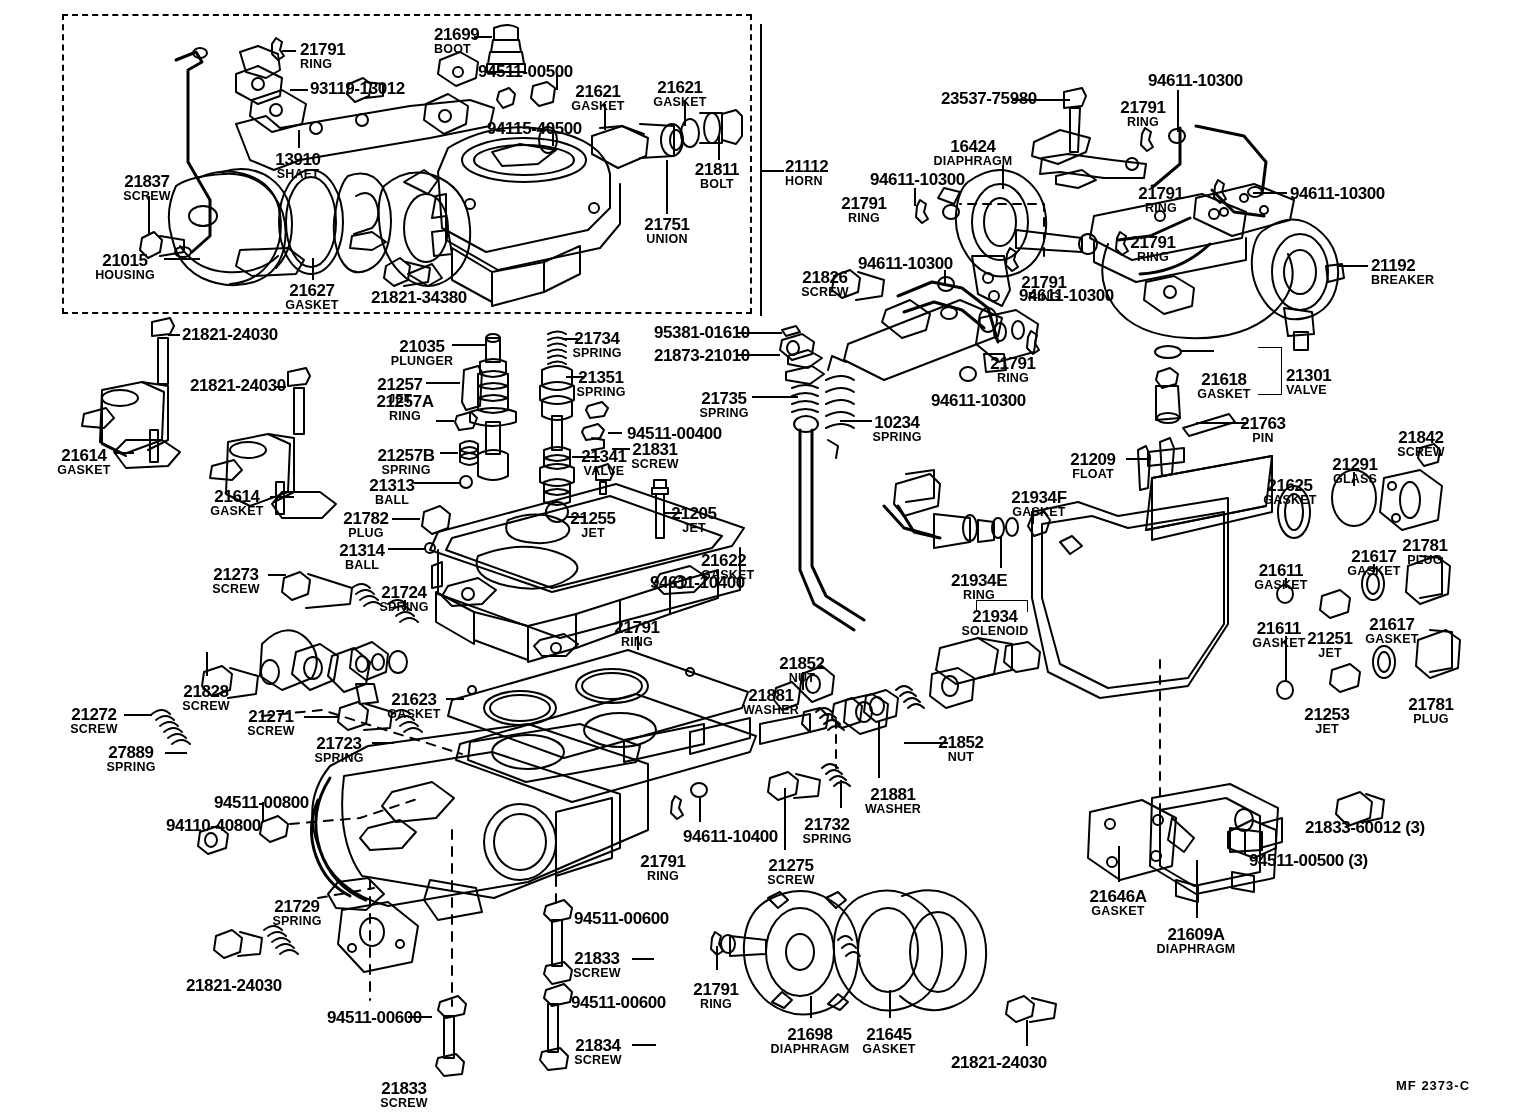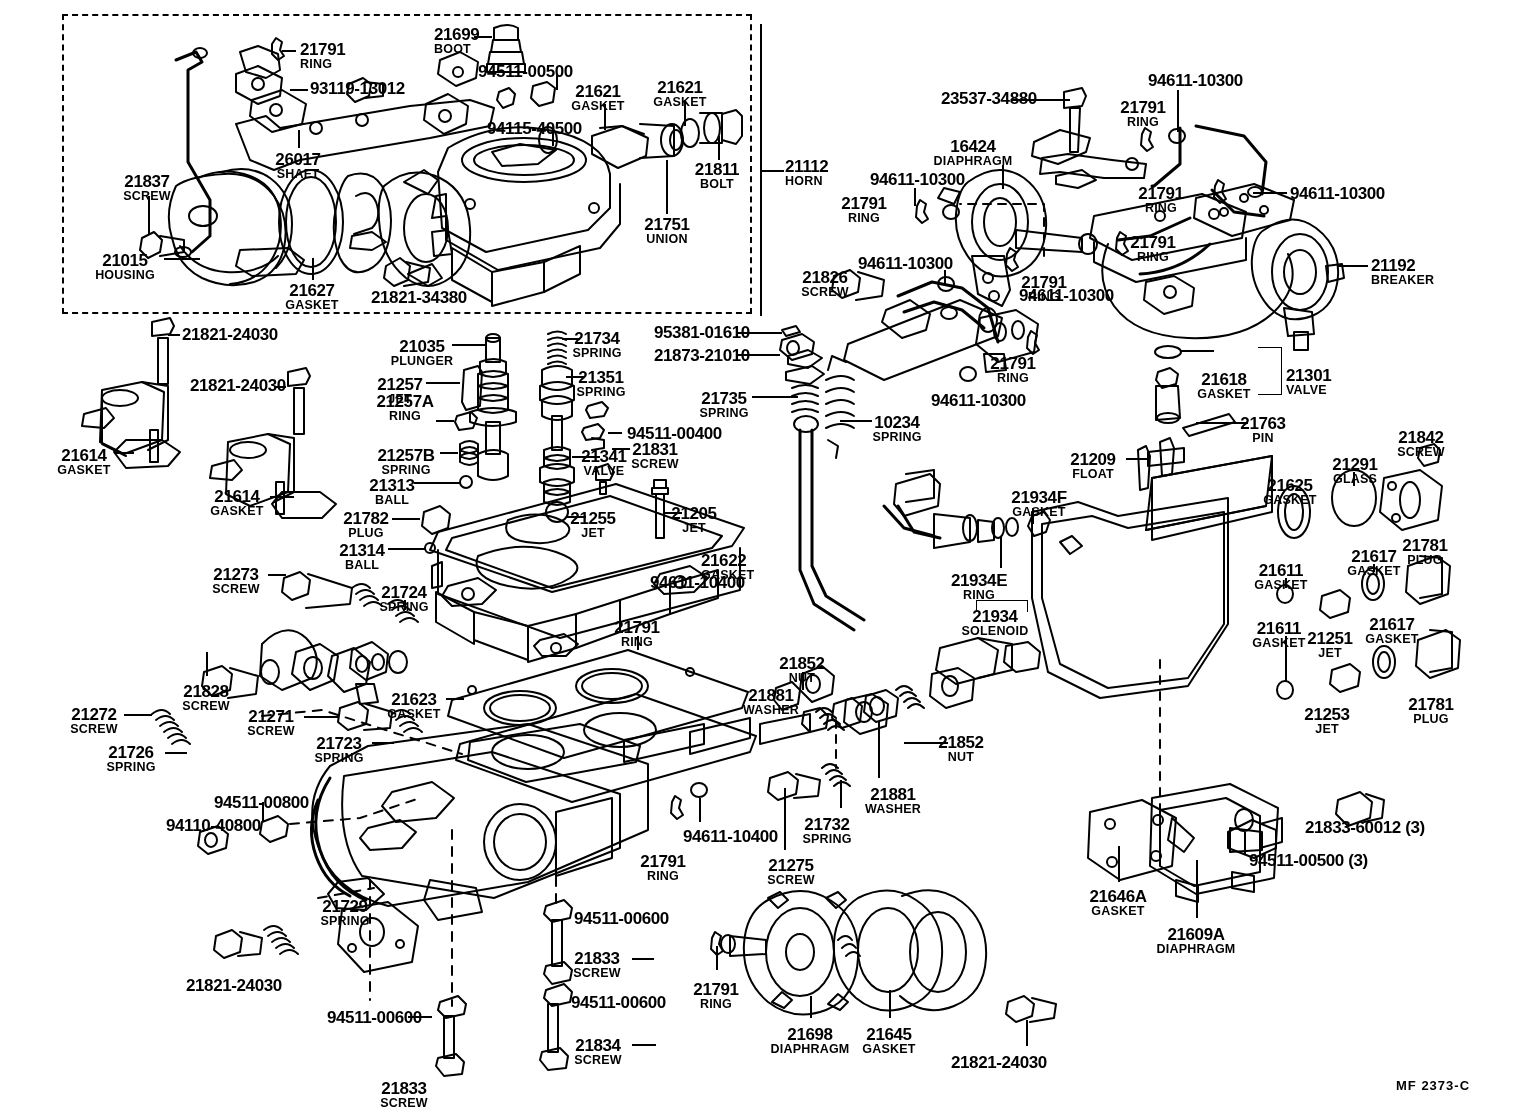--- a/index.html
+++ b/index.html
@@ -638,21 +638,21 @@
 
   <div id="labels">
       <div class="lbl l" style="left: 300px; top: 42px;">
         <span class="num">21791</span>
         <span class="nm">RING</span>
       </div>
       <div class="lbl l" style="left: 310px; top: 81px;">
         <span class="num">93119-13012</span>
       </div>
       <div class="lbl c" style="left: 298px; top: 152px; transform: translateX(-50%);">
-        <span class="num">26017</span>
+        <span class="num">13910</span>
         <span class="nm">SHAFT</span>
       </div>
       <div class="lbl c" style="left: 147px; top: 174px; transform: translateX(-50%);">
         <span class="num">21837</span>
         <span class="nm">SCREW</span>
       </div>
       <div class="lbl c" style="left: 125px; top: 253px; transform: translateX(-50%);">
         <span class="num">21015</span>
         <span class="nm">HOUSING</span>
       </div>
@@ -687,21 +687,21 @@
       </div>
       <div class="lbl c" style="left: 667px; top: 217px; transform: translateX(-50%);">
         <span class="num">21751</span>
         <span class="nm">UNION</span>
       </div>
       <div class="lbl l" style="left: 785px; top: 159px;">
         <span class="num">21112</span>
         <span class="nm">HORN</span>
       </div>
       <div class="lbl l" style="left: 941px; top: 91px;">
-        <span class="num">23537-34880</span>
+        <span class="num">23537-75980</span>
       </div>
       <div class="lbl c" style="left: 973px; top: 139px; transform: translateX(-50%);">
         <span class="num">16424</span>
         <span class="nm">DIAPHRAGM</span>
       </div>
       <div class="lbl l" style="left: 870px; top: 172px;">
         <span class="num">94611-10300</span>
       </div>
       <div class="lbl c" style="left: 864px; top: 196px; transform: translateX(-50%);">
         <span class="num">21791</span>
@@ -919,21 +919,21 @@
       </div>
       <div class="lbl c" style="left: 206px; top: 637px; transform: translateX(-50%); margin-top: 47px;">
         <span class="num">21828</span>
         <span class="nm">SCREW</span>
       </div>
       <div class="lbl c" style="left: 94px; top: 707px; transform: translateX(-50%);">
         <span class="num">21272</span>
         <span class="nm">SCREW</span>
       </div>
       <div class="lbl c" style="left: 131px; top: 745px; transform: translateX(-50%);">
-        <span class="num">21726</span>
+        <span class="num">27889</span>
         <span class="nm">SPRING</span>
       </div>
       <div class="lbl c" style="left: 271px; top: 709px; transform: translateX(-50%);">
         <span class="num">21271</span>
         <span class="nm">SCREW</span>
       </div>
       <div class="lbl c" style="left: 339px; top: 736px; transform: translateX(-50%);">
         <span class="num">21723</span>
         <span class="nm">SPRING</span>
       </div>
@@ -944,21 +944,21 @@
       <div class="lbl c" style="left: 637px; top: 620px; transform: translateX(-50%);">
         <span class="num">21791</span>
         <span class="nm">RING</span>
       </div>
       <div class="lbl l" style="left: 214px; top: 795px;">
         <span class="num">94511-00800</span>
       </div>
       <div class="lbl l" style="left: 166px; top: 818px;">
         <span class="num">94110-40800</span>
       </div>
-      <div class="lbl c" style="left: 297px; top: 899px; transform: translateX(-50%); margin-left: 48px;">
+      <div class="lbl c" style="left: 297px; top: 899px; transform: translateX(-50%);">
         <span class="num">21729</span>
         <span class="nm">SPRING</span>
       </div>
       <div class="lbl l" style="left: 186px; top: 978px;">
         <span class="num">21821-24030</span>
       </div>
       <div class="lbl l" style="left: 327px; top: 1010px;">
         <span class="num">94511-00600</span>
       </div>
       <div class="lbl c" style="left: 404px; top: 1081px; transform: translateX(-50%);">

